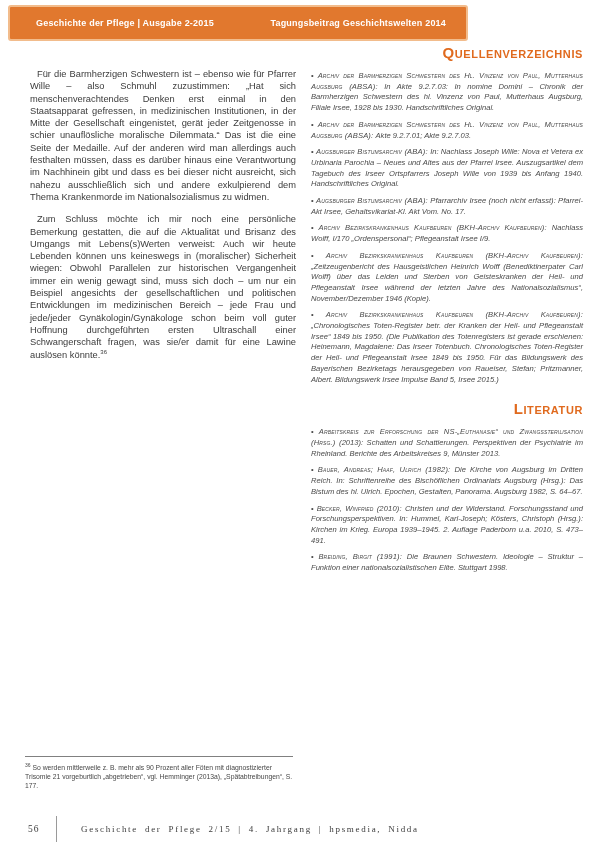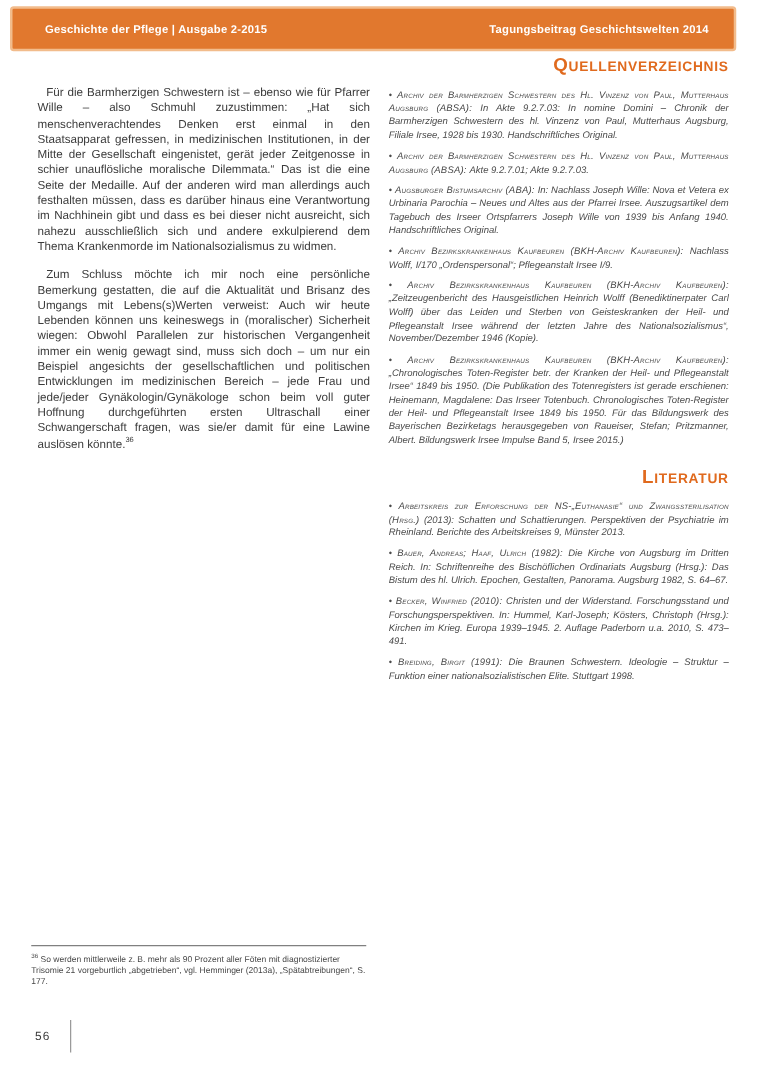--- a/index.html
+++ b/index.html
@@ -9,21 +9,21 @@
     --body-text:#3B3B3B;
     --ref-text:#4A4A4A;
   }
   html,body{margin:0;padding:0;}
   body{
     width:607px;height:853px;position:relative;background:#ffffff;
     font-family:"Liberation Sans","DejaVu Sans",sans-serif;
     overflow:hidden;
   }
   .header-bar{
-    position:absolute;left:8px;top:5px;width:581px;height:36px;
+    position:absolute;left:8px;top:5px;width:460px;height:36px;
     box-sizing:border-box;background:var(--header-bg);
     border:2px solid var(--header-border);border-radius:3px;
     display:flex;justify-content:space-between;align-items:center;
     padding:0 20px 0 26px;color:#fff;font-size:9px;font-weight:bold;
     letter-spacing:0.2px;
   }
   .col-left{position:absolute;left:30px;top:68px;width:266px;}
   .col-left p{
     margin:0 0 10px 0;font-size:9.3px;line-height:12.3px;
     text-align:justify;color:var(--body-text);text-indent:7px;
@@ -47,21 +47,21 @@
     position:absolute;left:25px;top:756px;width:268px;height:0;
     border-top:1px solid #808080;
   }
   .footnote{
     position:absolute;left:25px;top:761px;width:274px;
     font-size:6.8px;line-height:8.9px;color:#474747;text-align:left;
   }
   .footnote sup{font-size:5px;}
   .footer{
     position:absolute;left:0;top:814px;width:607px;height:30px;
-    display:flex;align-items:center;color:var(--body-text);
+    display:flex;align-items:center;color:var(--body-text);font-family:Liberation Serif, serif;
   }
   .footer .page-no{
     width:28px;margin-left:28px;font-size:9.5px;letter-spacing:1px;
   }
   .footer .divider{
     width:1px;height:26px;background:#9a9a9a;margin-right:24px;
   }
   .footer .journal-line{
     font-size:9px;letter-spacing:1.7px;word-spacing:3px;
   }
@@ -84,20 +84,21 @@
       <span>Zum Schluss möchte ich mir noch eine persönliche Bemerkung gestatten, die auf die Aktualität und Brisanz des Umgangs mit Lebens(s)Werten verweist: Auch wir heute Lebenden können uns keineswegs in (moralischer) Sicherheit wiegen: Obwohl Parallelen zur historischen Vergangenheit immer ein wenig gewagt sind, muss sich doch – um nur ein Beispiel angesichts der gesellschaftlichen und politischen Entwicklungen im medizinischen Bereich – jede Frau und jede/jeder Gynäkologin/Gynäkologe schon beim voll guter Hoffnung durchgeführten ersten Ultraschall einer Schwangerschaft fragen, was sie/er damit für eine Lawine auslösen </span><span class="em">könnte.</span><sup>36</sup>
     </p>
   </div>
 
   <div class="col-right">
     <h2 class="section-heading">Quellenverzeichnis</h2>
     <div id="sources-list">
         <p class="entry"><span class="bullet">• </span><span class="lead">Archiv der Barmherzigen Schwestern des Hl. Vinzenz von Paul, Mutterhaus Augsburg (ABSA): </span><span>In Akte 9.2.7.03: In nomine Domini – Chronik der Barmherzigen Schwestern des hl. Vinzenz von Paul, Mutterhaus Augsburg, Filiale Irsee, 1928 bis 1930. Handschriftliches Original.</span></p>
         <p class="entry"><span class="bullet">• </span><span class="lead">Archiv der Barmherzigen Schwestern des Hl. Vinzenz von Paul, Mutterhaus Augsburg (ABSA): </span><span>Akte 9.2.7.01; Akte 9.2.7.03.</span></p>
         <p class="entry"><span class="bullet">• </span><span class="lead">Augsburger Bistumsarchiv (ABA): </span><span>In: Nachlass Joseph Wille: Nova et Vetera ex Urbinaria Parochia – Neues und Altes aus der Pfarrei Irsee. Auszugsartikel dem Tagebuch des Irseer Ortspfarrers Joseph Wille von 1939 bis Anfang 1940. Handschriftliches Original.</span></p>
+        <p class="entry"><span class="bullet">• </span><span class="lead">Augsburger Bistumsarchiv (ABA): </span><span>Pfarrarchiv Irsee (noch nicht erfasst): Pfarrei-Akt Irsee, Gehaltsvikariat-Kl. Akt Vom. No. 17.</span></p>
         <p class="entry"><span class="bullet">• </span><span class="lead">Archiv Bezirkskrankenhaus Kaufbeuren (BKH-Archiv Kaufbeuren): </span><span>Nachlass Wolff, I/170 „Ordenspersonal“; Pflegeanstalt Irsee I/9.</span></p>
         <p class="entry"><span class="bullet">• </span><span class="lead">Archiv Bezirkskrankenhaus Kaufbeuren (BKH-Archiv Kaufbeuren): </span><span>„Zeitzeugenbericht des Hausgeistlichen Heinrich Wolff (Benediktinerpater Carl Wolff) über das Leiden und Sterben von Geisteskranken der Heil- und Pflegeanstalt Irsee während der letzten Jahre des Nationalsozialismus“, November/Dezember 1946 (Kopie).</span></p>
         <p class="entry"><span class="bullet">• </span><span class="lead">Archiv Bezirkskrankenhaus Kaufbeuren (BKH-Archiv Kaufbeuren): </span><span>„Chronologisches Toten-Register betr. der Kranken der Heil- und Pflegeanstalt Irsee“ 1849 bis 1950. (Die Publikation des Totenregisters ist gerade erschienen: Heinemann, Magdalene: Das Irseer Totenbuch. Chronologisches Toten-Register der Heil- und Pflegeanstalt Irsee 1849 bis 1950. Für das Bildungswerk des Bayerischen Bezirketags herausgegeben von Raueiser, Stefan; Pritzmanner, Albert. Bildungswerk Irsee Impulse Band 5, Irsee 2015.)</span></p>
       </div>
     <h2 class="section-heading second">Literatur</h2>
     <div id="literature-list">
         <p class="entry"><span class="bullet">• </span><span class="lead">Arbeitskreis zur Erforschung der NS-„Euthanasie“ und Zwangssterilisation (Hrsg.) </span><span>(2013): Schatten und Schattierungen. Perspektiven der Psychiatrie im Rheinland. Berichte des Arbeitskreises 9, Münster 2013.</span></p>
         <p class="entry"><span class="bullet">• </span><span class="lead">Bauer, Andreas; Haaf, Ulrich (1982): </span><span>Die Kirche von Augsburg im Dritten Reich. In: Schriftenreihe des Bischöflichen Ordinariats Augsburg (Hrsg.): Das Bistum des hl. Ulrich. Epochen, Gestalten, Panorama. Augsburg 1982, S. 64–67.</span></p>
         <p class="entry"><span class="bullet">• </span><span class="lead">Becker, Winfried (2010): </span><span>Christen und der Widerstand. Forschungsstand und Forschungsperspektiven. In: Hummel, Karl-Joseph; Kösters, Christoph (Hrsg.): Kirchen im Krieg. Europa 1939–1945. 2. Auflage Paderborn u.a. 2010, S. 473–491.</span></p>
         <p class="entry"><span class="bullet">• </span><span class="lead">Breiding, Birgit (1991): </span><span>Die Braunen Schwestern. Ideologie – Struktur – Funktion einer nationalsozialistischen Elite. Stuttgart 1998.</span></p>
@@ -106,15 +107,16 @@
 
   <div class="footnote-rule"></div>
   <div class="footnote">
     <sup>36</sup>
     <span>So werden mittlerweile z. B. mehr als 90 Prozent aller Föten mit diagnostizierter Trisomie 21 vorgeburtlich „abgetrieben“, vgl. Hemminger (2013a), „Spätabtreibungen“, S. 177.</span>
   </div>
 
   <div class="footer">
     <span class="page-no">56</span>
     <span class="divider"></span>
+    <span class="journal-line">Geschichte der Pflege 2/15 | 4. Jahrgang | hpsmedia, Nidda</span>
   </div>
 
 </div>
 
 </body></html>

